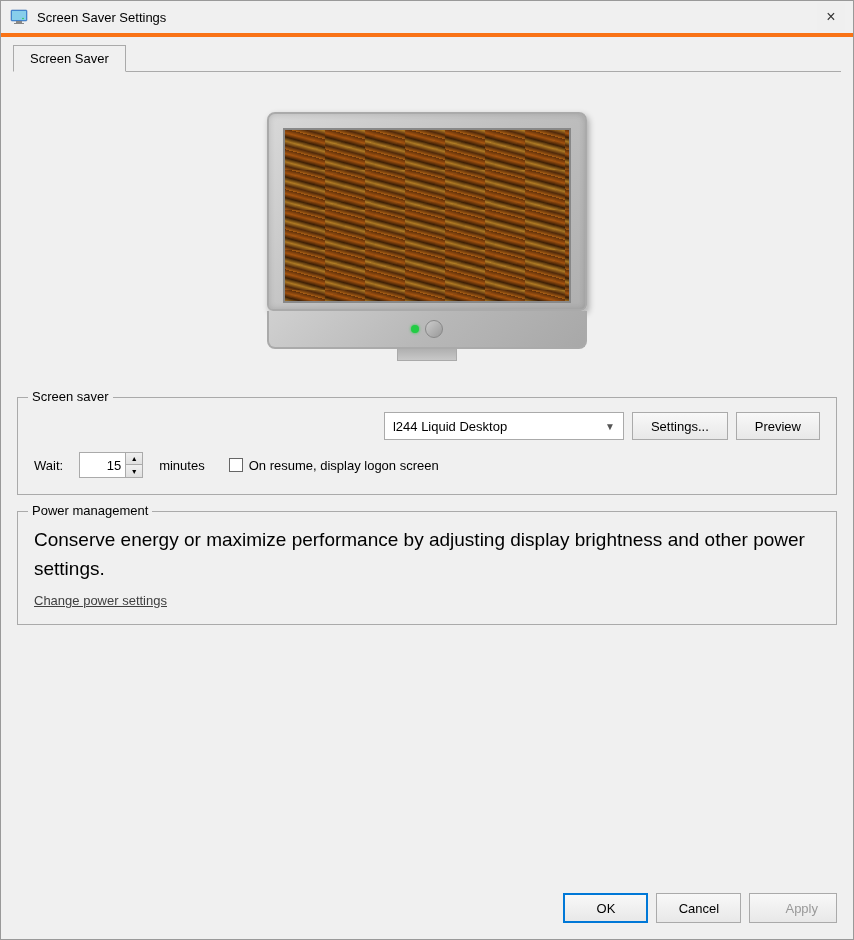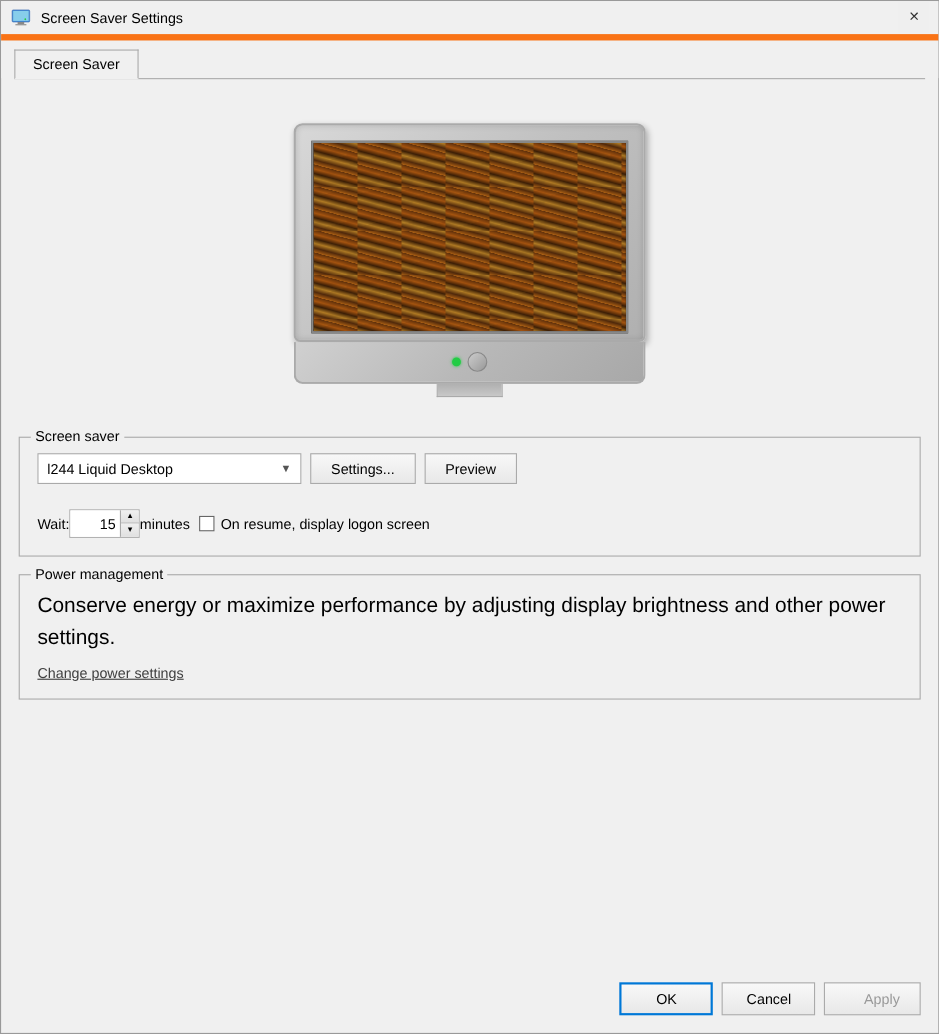--- a/index.html
+++ b/index.html
@@ -28,21 +28,21 @@
       flex-direction: column;
     }
 
     
     .title-bar {
       background: #f0f0f0;
       height: 36px;
       display: flex;
       align-items: center;
       padding: 0 8px;
-      border-bottom: 6px solid #f97316;
+      border-bottom: 4px solid #f97316;
       flex-shrink: 0;
     }
 
     .title-bar-icon {
       width: 20px;
       height: 20px;
       margin-right: 8px;
       flex-shrink: 0;
     }
 
@@ -212,21 +212,22 @@
       padding: 0 4px;
       font-size: 13px;
       color: #000;
     }
 
     
     .screensaver-row {
       display: flex;
       align-items: center;
       gap: 8px;
-      margin-bottom: 23px;
+      margin-bottom: 12px;
+      justify-content: flex-end;
     }
 
     .dropdown {
       flex: 1;
       height: 28px;
       background: #fff;
       border: 1px solid #aaa;
       padding: 0 8px;
       font-size: 13px;
       display: flex;
@@ -249,21 +250,21 @@
       font-size: 13px;
       cursor: pointer;
       white-space: nowrap;
       min-width: 80px;
       text-align: center;
     }
 
     .wait-row {
       display: flex;
       align-items: center;
-      gap: 0;
+      gap: 16px;
     }
 
     .wait-label {
       font-size: 13px;
     }
 
     .wait-input-wrap {
       display: flex;
       align-items: stretch;
       border: 1px solid #aaa;

